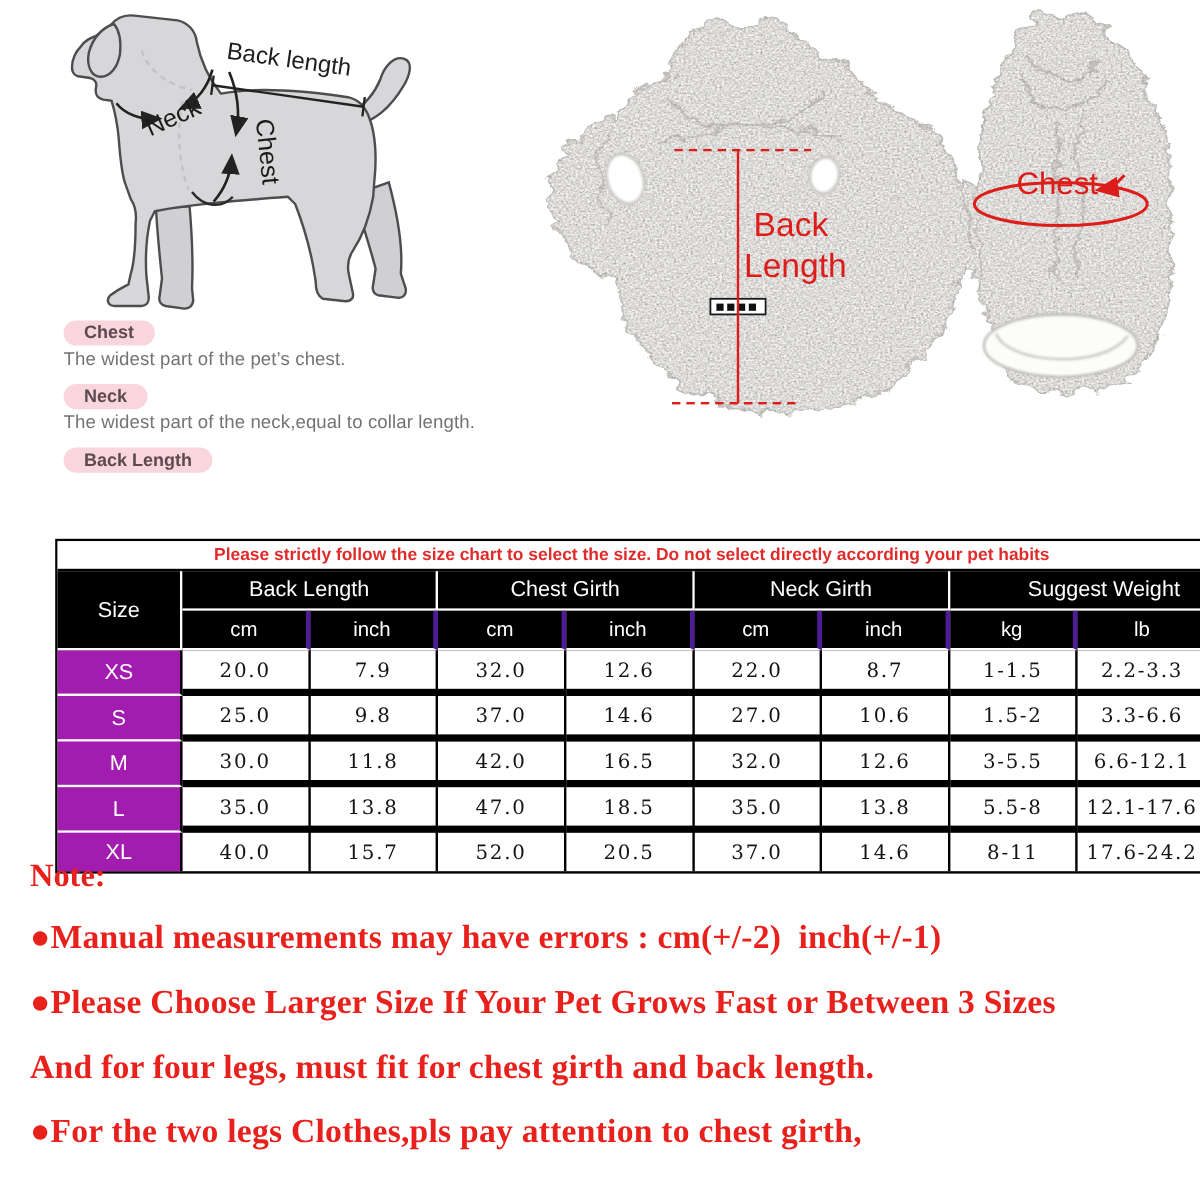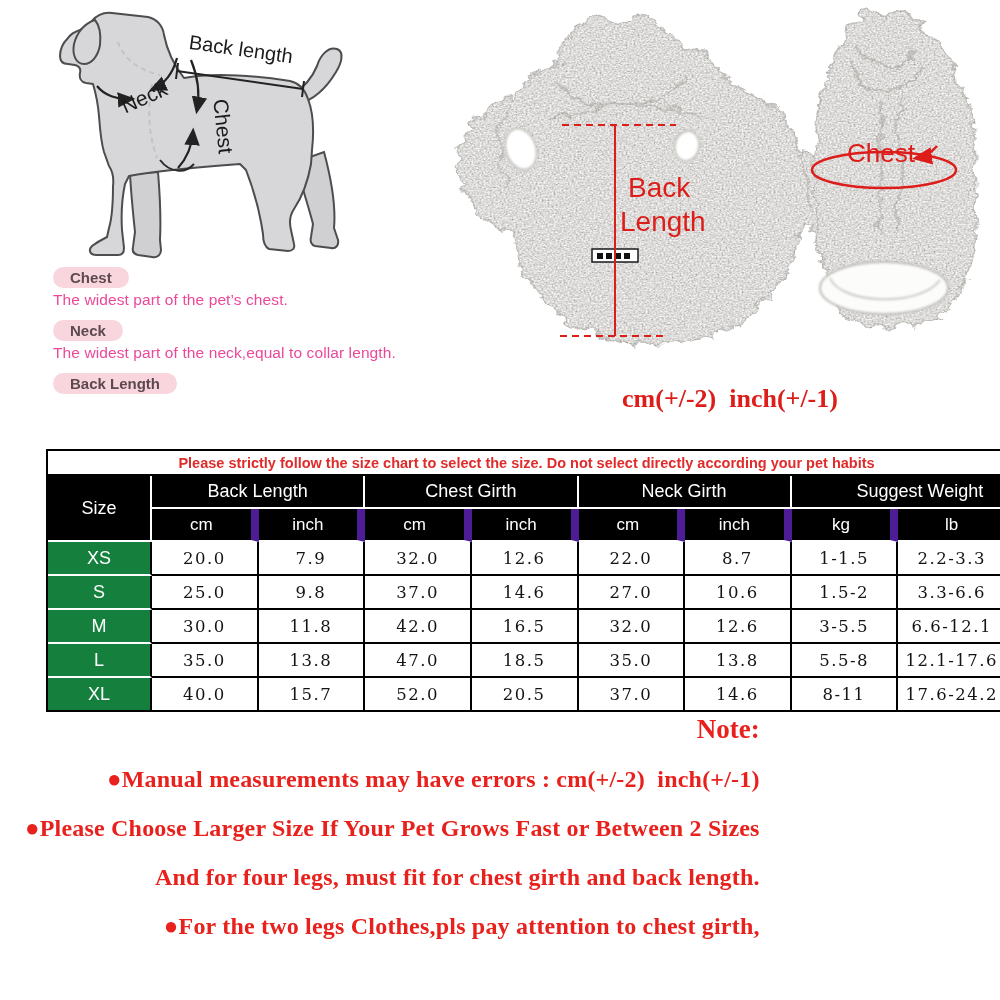--- a/index.html
+++ b/index.html
@@ -4,51 +4,51 @@
 <style>
   html,body{margin:0;padding:0;background:#fff;}
   .canvas{position:relative;width:1000px;height:1000px;background:#fff;overflow:hidden;
           font-family:"Liberation Sans",sans-serif;}
 
   
   .defs{position:absolute;left:53px;top:267px;width:440px;}
   .def-block{margin-bottom:11px;}
   .pill{display:inline-block;background:#f9d5de;color:#5d4a50;font-weight:bold;
         font-size:15px;line-height:21px;padding:0 17px;border-radius:11px;}
-  .def-text{color:#ec4899;font-size:15.5px;margin-top:3px;letter-spacing:.1px;}
+  .def-text{color:#737373;font-size:15.5px;margin-top:3px;letter-spacing:.1px;}
 
   
   .tolerance{position:absolute;left:565px;top:384px;width:330px;text-align:center;
              color:#dd1d1a;font-family:"Liberation Serif",serif;font-weight:bold;
              font-size:26px;white-space:pre;}
 
   
   .size-table{position:absolute;left:24px;top:449px;width:961px;border-collapse:separate;
               border-spacing:0;border:2px solid #000;table-layout:fixed;background:#fff;
               text-align:center;margin-left:22px;}
   .size-table .notice{height:21px;color:#e02b2b;font-weight:bold;font-size:14.5px;
               border-bottom:2px solid #000;background:#fff;}
   .size-table th{background:#000;color:#fff;font-weight:normal;}
   .group-row th{height:29px;font-size:18px;border-right:2px solid #fff;border-bottom:2px solid #fff;}
   .group-row th:last-child{border-right:0;padding-left:44px;}
   .size-h{font-size:18px;}
-  .unit-row th{height:29px;font-size:17px;border-right:8px solid #4c1d95;border-bottom:2px solid #fff;}
+  .unit-row th{height:29px;font-size:17px;border-right:4px solid #4c1d95;border-bottom:2px solid #fff;}
   .unit-row th:last-child{border-right:0;}
-  .data-row th.size-c{background:#15803d;color:#fff;font-size:18px;
+  .data-row th.size-c{background:#a21caf;color:#fff;font-size:18px;
               border-right:2px solid #000;border-bottom:2px solid #fff;}
-  .data-row td{height:30px;border-right:2px solid #000;border-bottom:2px solid #000000;
+  .data-row td{height:30px;border-right:2px solid #000;border-bottom:6px solid #000000;
               font-family:"DejaVu Serif",serif;font-size:16.5px;letter-spacing:1.5px;color:#141414;}
   .data-row td:last-child{border-right:0;}
   .data-row:last-child td,.data-row:last-child th{border-bottom:0;}
 
   
   .notes{position:absolute;left:25px;top:714px;color:#e8211d;
-         font-family:"Liberation Serif",serif;font-weight:bold;text-align:right;}
+         font-family:"Liberation Serif",serif;font-weight:bold;}
   .notes-title{font-size:27px;margin-bottom:21px;}
-  .note-line{font-size:24px;margin-bottom:22px;white-space:pre;letter-spacing:.2px;}
+  .note-line{font-size:28px;margin-bottom:22px;white-space:pre;letter-spacing:.2px;}
 
   svg text{font-family:"Liberation Sans",sans-serif;}
   .svg-abs{position:absolute;}
 </style>
 </head>
 <body>
 
 <div class="canvas">
 
   <svg class="svg-abs" style="left:0;top:0" width="460" height="275" viewBox="0 0 460 275">
@@ -158,21 +158,20 @@
       <line x1="560" y1="336" x2="664" y2="336" stroke-width="2" stroke-dasharray="7 5"></line>
     </g>
     <text x="628" y="197" font-size="28" fill="#dd1d1a">Back</text>
     <text x="620" y="231" font-size="28" fill="#dd1d1a">Length</text>
 
     <ellipse cx="884" cy="170" rx="72" ry="18" fill="none" stroke="#dd1d1a" stroke-width="2.5"></ellipse>
     <path fill="none" stroke="#dd1d1a" stroke-width="2.5" marker-end="url(#rah)" d="M937,146 C931,153 924,157 917,158"></path>
     <text x="881" y="162" font-size="26" fill="#dd1d1a" text-anchor="middle">Chest</text>
   </svg>
 
-  <div class="tolerance">cm(+/-2)  inch(+/-1)</div>
 
   <div class="defs">
     <div class="def-block">
       <span class="pill">Chest</span>
       <div class="def-text">The widest part of the pet’s chest.</div>
     </div>
     <div class="def-block">
       <span class="pill">Neck</span>
       <div class="def-text">The widest part of the neck,equal to collar length.</div>
     </div>
@@ -261,18 +260,18 @@
       <td>14.6</td>
       <td>8-11</td>
       <td>17.6-24.2</td>
     </tr>
   </tbody>
     </table>
 
   <div class="notes">
     <div class="notes-title">Note:</div>
     <div class="note-line">●Manual measurements may have errors : cm(+/-2)  inch(+/-1)</div>
-    <div class="note-line">●Please Choose Larger Size If Your Pet Grows Fast or Between 2 Sizes</div>
+    <div class="note-line">●Please Choose Larger Size If Your Pet Grows Fast or Between 3 Sizes</div>
     <div class="note-line">And for four legs, must fit for chest girth and back length.</div>
     <div class="note-line">●For the two legs Clothes,pls pay attention to chest girth,</div>
   </div>
 
 </div>
 
 </body></html>

